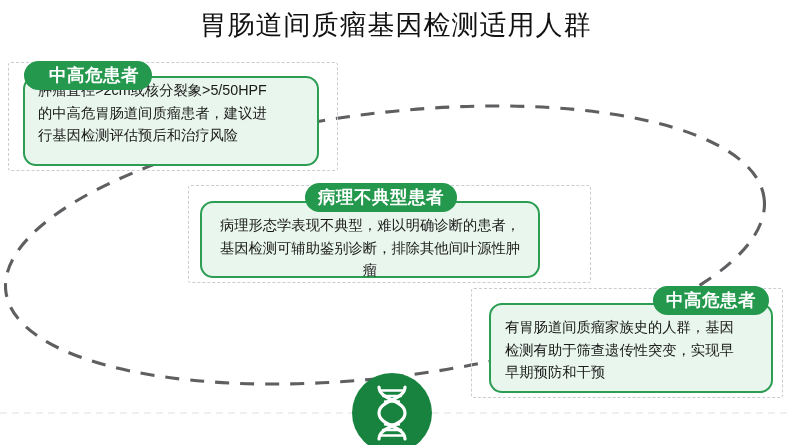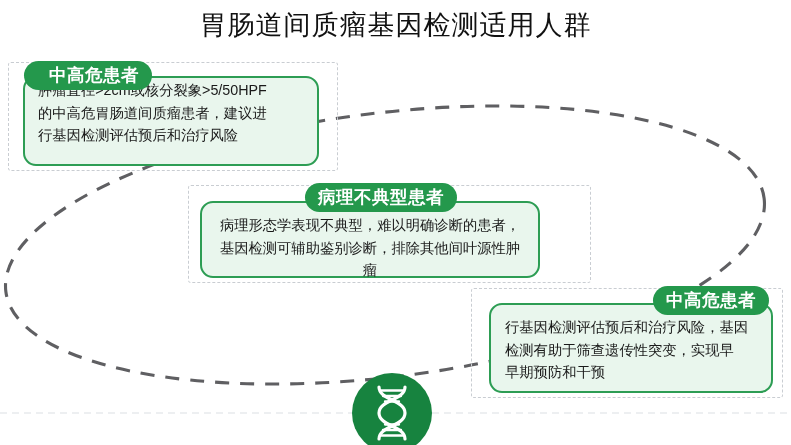--- a/index.html
+++ b/index.html
@@ -108,21 +108,21 @@
 
   <div class="card-group" id="group-2">
     <div class="dash-box"></div>
     <div class="card-body">病理形态学表现不典型，难以明确诊断的患者，
 基因检测可辅助鉴别诊断，排除其他间叶源性肿瘤</div>
     <div class="pill">病理不典型患者</div>
   </div>
 
   <div class="card-group" id="group-3">
     <div class="dash-box"></div>
-    <div class="card-body">行基因检测评估预后和治疗风险，基因
+    <div class="card-body">有胃肠道间质瘤家族史的人群，基因
 检测有助于筛查遗传性突变，实现早
 早期预防和干预</div>
     <div class="pill">中高危患者</div>
   </div>
 
   <div id="dna-badge">
     <svg width="46" height="58" viewBox="0 0 46 58" xmlns="http://www.w3.org/2000/svg">
       <g stroke="#ffffff" fill="none" stroke-width="3.2" stroke-linecap="round">
         <path d="M10 3 C10 16, 36 16, 36 29 C36 42, 10 42, 10 55"></path>
         <path d="M36 3 C36 16, 10 16, 10 29 C10 42, 36 42, 36 55"></path>

